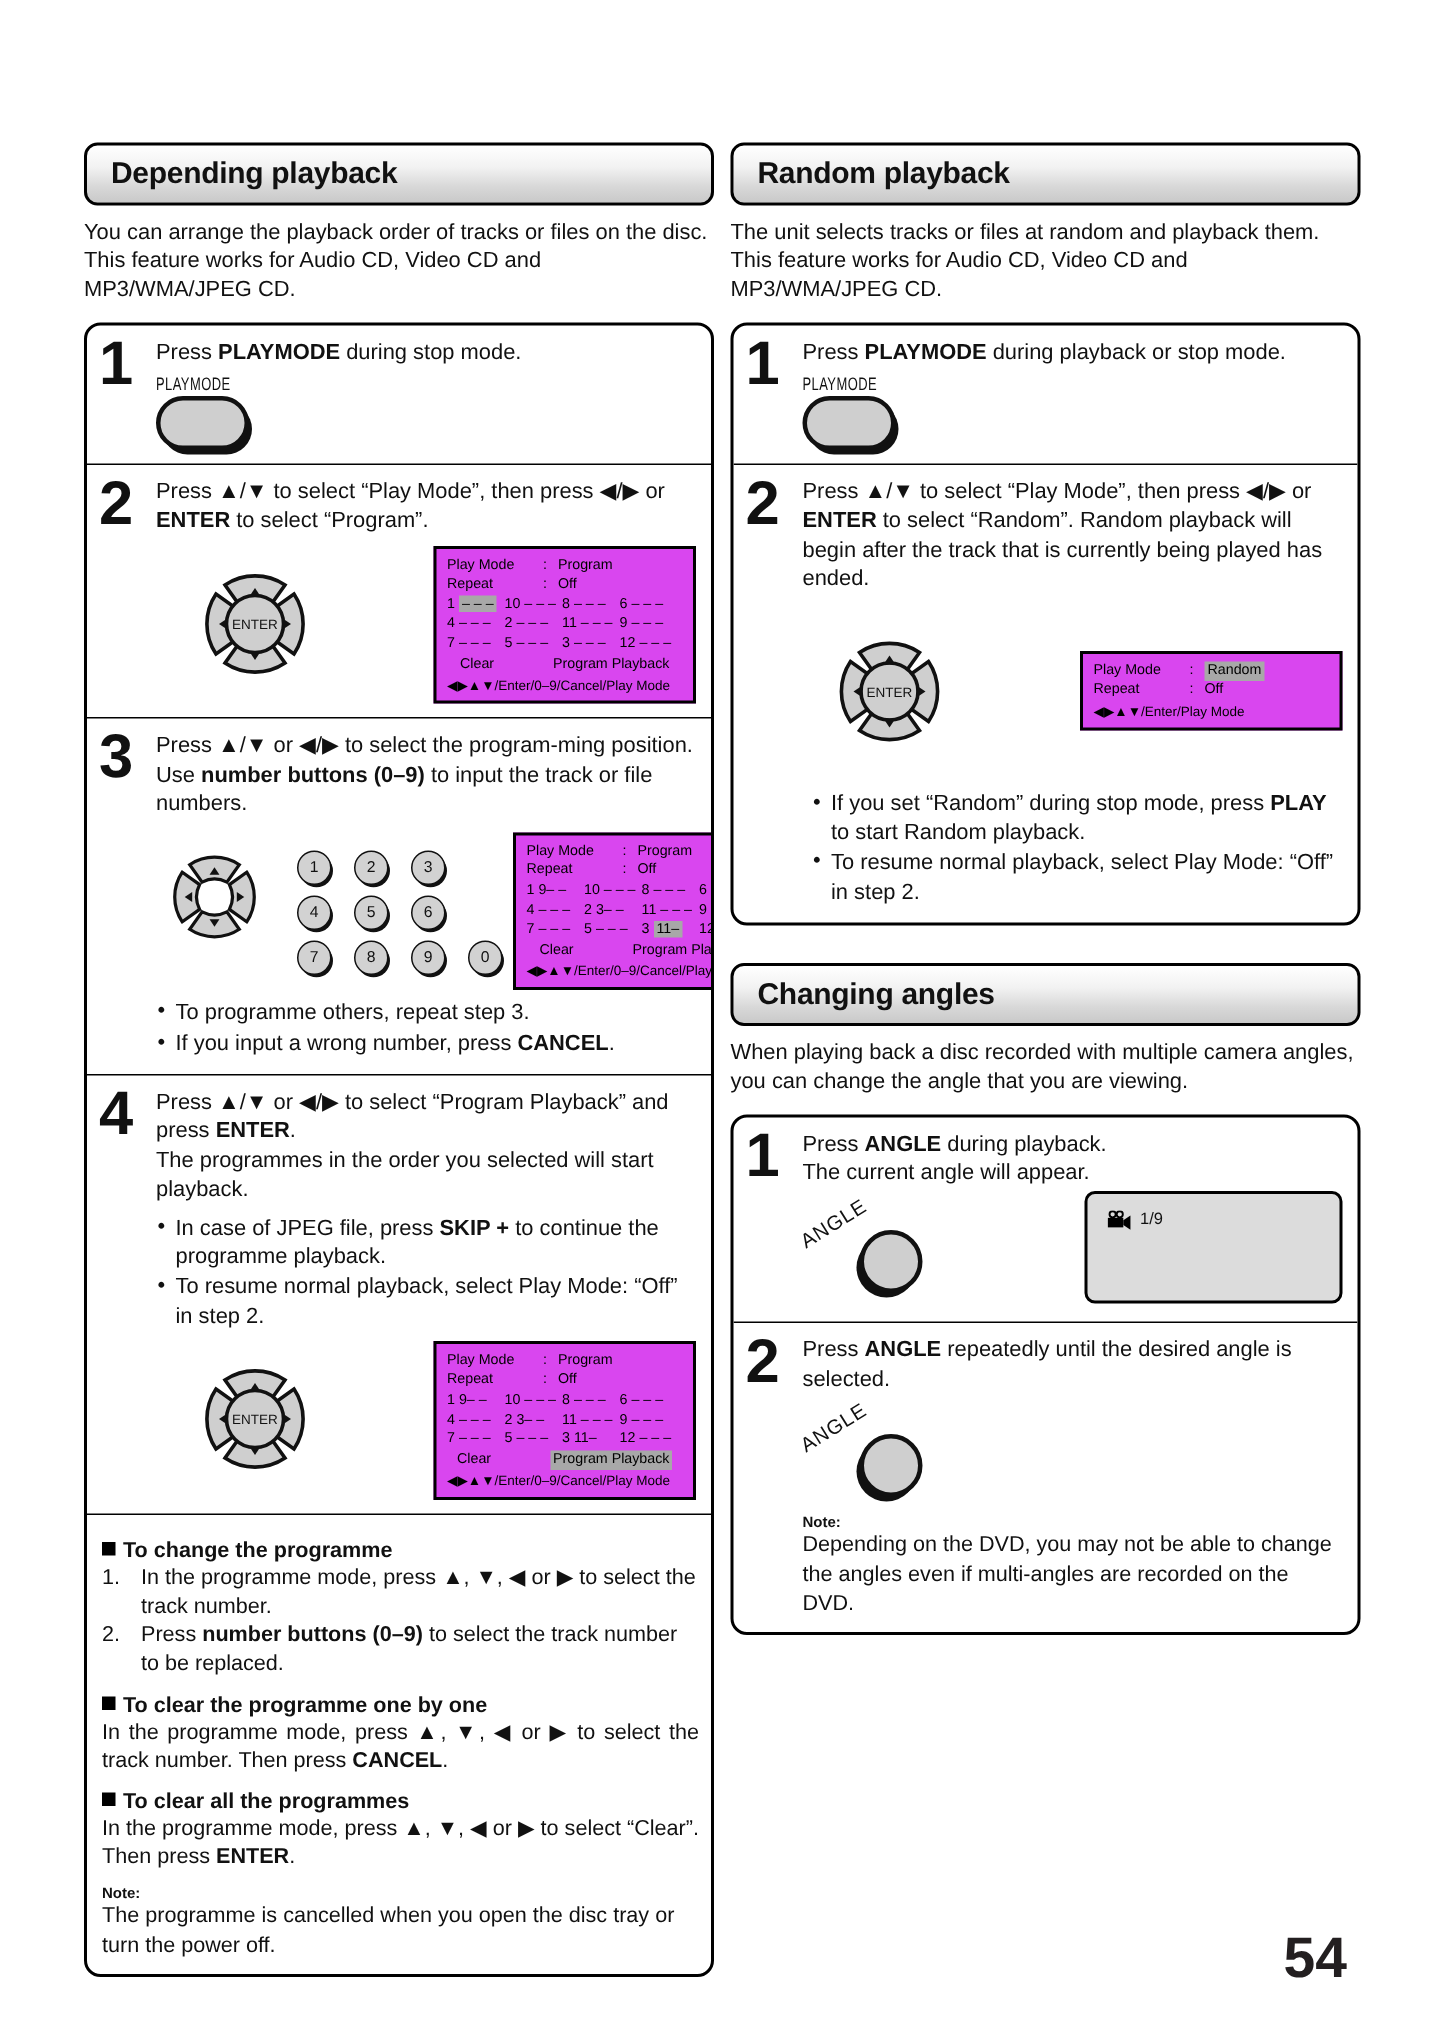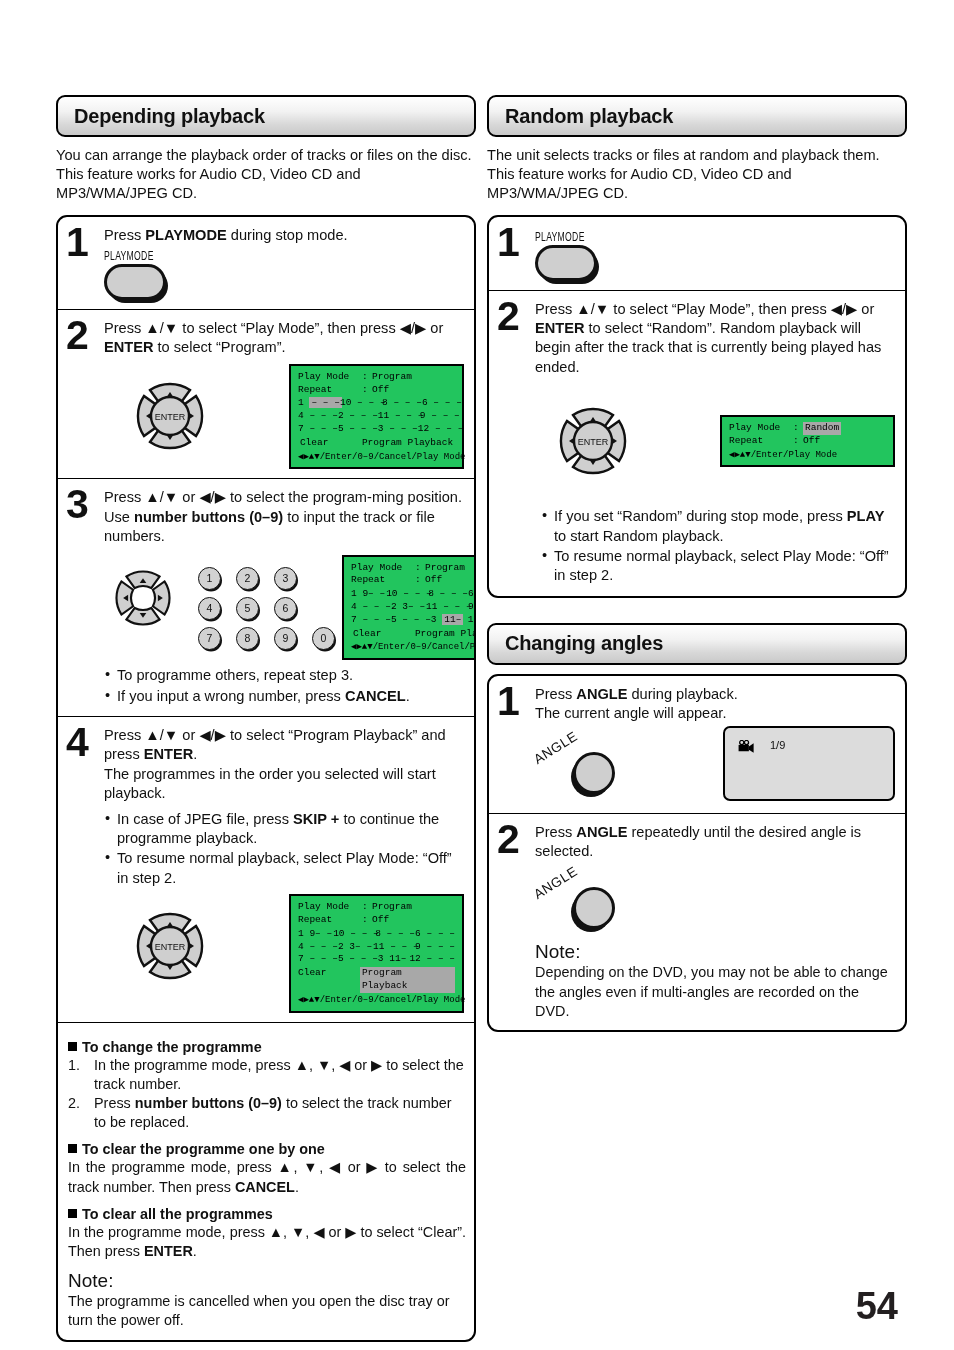--- a/index.html
+++ b/index.html
@@ -101,26 +101,26 @@
     width:23px;height:23px;border-radius:50%;
     background:#d2d2d2;border:1.6px solid #111;
     font-size:10.5px; display:flex;align-items:center;justify-content:center;
     box-shadow:1.5px 2px 0 -0.5px #111;
   }
   .key.blank{ background:transparent; border:none; box-shadow:none; }
 
   
   .osd{
     border:2px solid #000;
-    background:#22c55e;
+    background:#d946ef;
     padding:5px 7px 4px 7px;
     font-size:9.5px;
     line-height:12.8px;
     color:#000;
-    font-family:Liberation Mono, monospace;
+    font-family:Liberation Sans, sans-serif;
     width:175px;
   }
   .osd .r{ display:flex; }
   .osd .lab{ width:64px; }
   .osd .colon{ width:10px; }
   .osd .val{ }
   .hl{ background:#a8a8a8; padding:0 2px; }
   .osd .grid{ margin-top:1px; }
   .osd .grow{ display:flex; }
   .osd .gcell{ width:42px; white-space:pre; }
@@ -135,36 +135,36 @@
   .row{ display:flex; align-items:flex-start; }
   .row .spacer{ flex:1; }
 
   
   .angle-disp{
     border:2px solid #000; border-radius:7px;
     background:#dcdcdc;
     width:172px; height:75px;
     display:flex; align-items:flex-start;
     padding:11px 0 0 12px;
-    gap:14px;
+    gap:4px;
   }
   .angle-disp .num{ font-size:11px; }
 
   
   .subhead{
     font-size:14.4px; font-weight:bold;
     margin:9px 0 1px 0;
   }
   .subhead .sq{ display:inline-block; width:9px;height:9px;background:#000; margin-right:5px; vertical-align:1px;}
   .numlist{ margin:0; padding:0; list-style:none; font-size:14.4px; line-height:19.2px;}
   .numlist li{ position:relative; padding-left:26px; }
   .numlist li .n{ position:absolute; left:0; top:0; }
   .just{ text-align:justify; }
   .para{ font-size:14.4px; line-height:19.2px; margin:0; }
-  .note-t{ font-size:19px; font-weight:normal; margin-top:9px;}
+  .note-t{ font-size:10px; font-weight:bold; margin-top:9px;}
 
   .tail{ padding:7px 8px 9px 10px; }
 
   .pagenum{
     position:absolute; right:56px; bottom:22px;
     font-size:38px; font-weight:bold; color:#231f20;
   }
 </style>
 </head>
 <body>
@@ -433,20 +433,21 @@
   <div class="col col-right">
 
     <div class="sec-head">
       <span>Random playback</span>
     </div>
     <p class="intro">The unit selects tracks or files at random and playback them. This feature works for Audio CD, Video CD and MP3/WMA/JPEG CD.</p>
 
     <div class="steps">
       <div class="step">
         <div class="stepnum">1</div>
+        <div class="steptext">Press <b>PLAYMODE</b> during playback or stop mode.</div>
         <div class="pm-wrap">
           <div class="pm-label">PLAYMODE</div>
           <div class="pm-btn"></div>
         </div>
       </div>
 
       <div class="step">
         <div class="stepnum">2</div>
         <div class="steptext">Press ▲/▼ to select “Play Mode”, then press ◀/▶ or <b>ENTER</b> to select “Random”. Random playback will begin after the track that is currently being played has ended.</div>
 
@@ -488,20 +489,21 @@
         <ul class="bullets" style="margin-top:14px;margin-left:6px;">
             <li>If you set “Random” during stop mode, press <b>PLAY</b> to start Random playback.</li>
             <li>To resume normal playback, select Play Mode: “Off” in step 2.</li>
           </ul>
       </div>
     </div>
 
     <div class="sec-head" style="margin-top:25px;">
       <span>Changing angles</span>
     </div>
+    <p class="intro">When playing back a disc recorded with multiple camera angles, you can change the angle that you are viewing.</p>
 
     <div class="steps">
       <div class="step">
         <div class="stepnum">1</div>
         <div class="steptext">Press <b>ANGLE</b> during playback.<br>The current angle will appear.</div>
 
         <div class="row" style="margin-top:2px;">
           <div class="angle-wrap">
             <div class="angle-label">ANGLE</div>
             <div class="angle-btn"></div>

